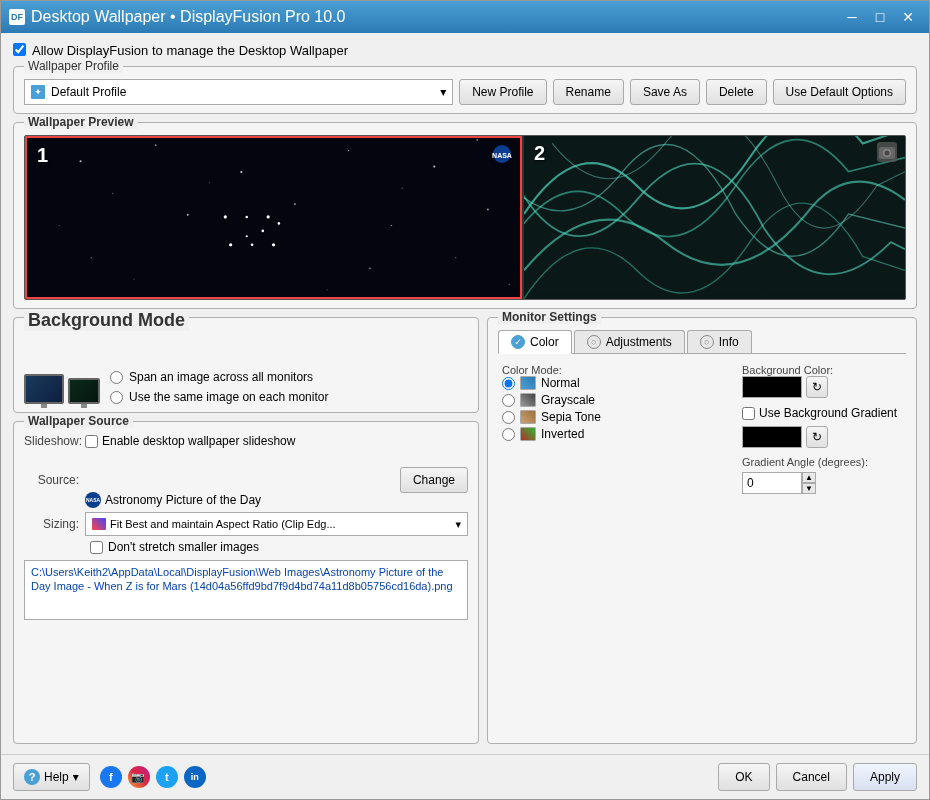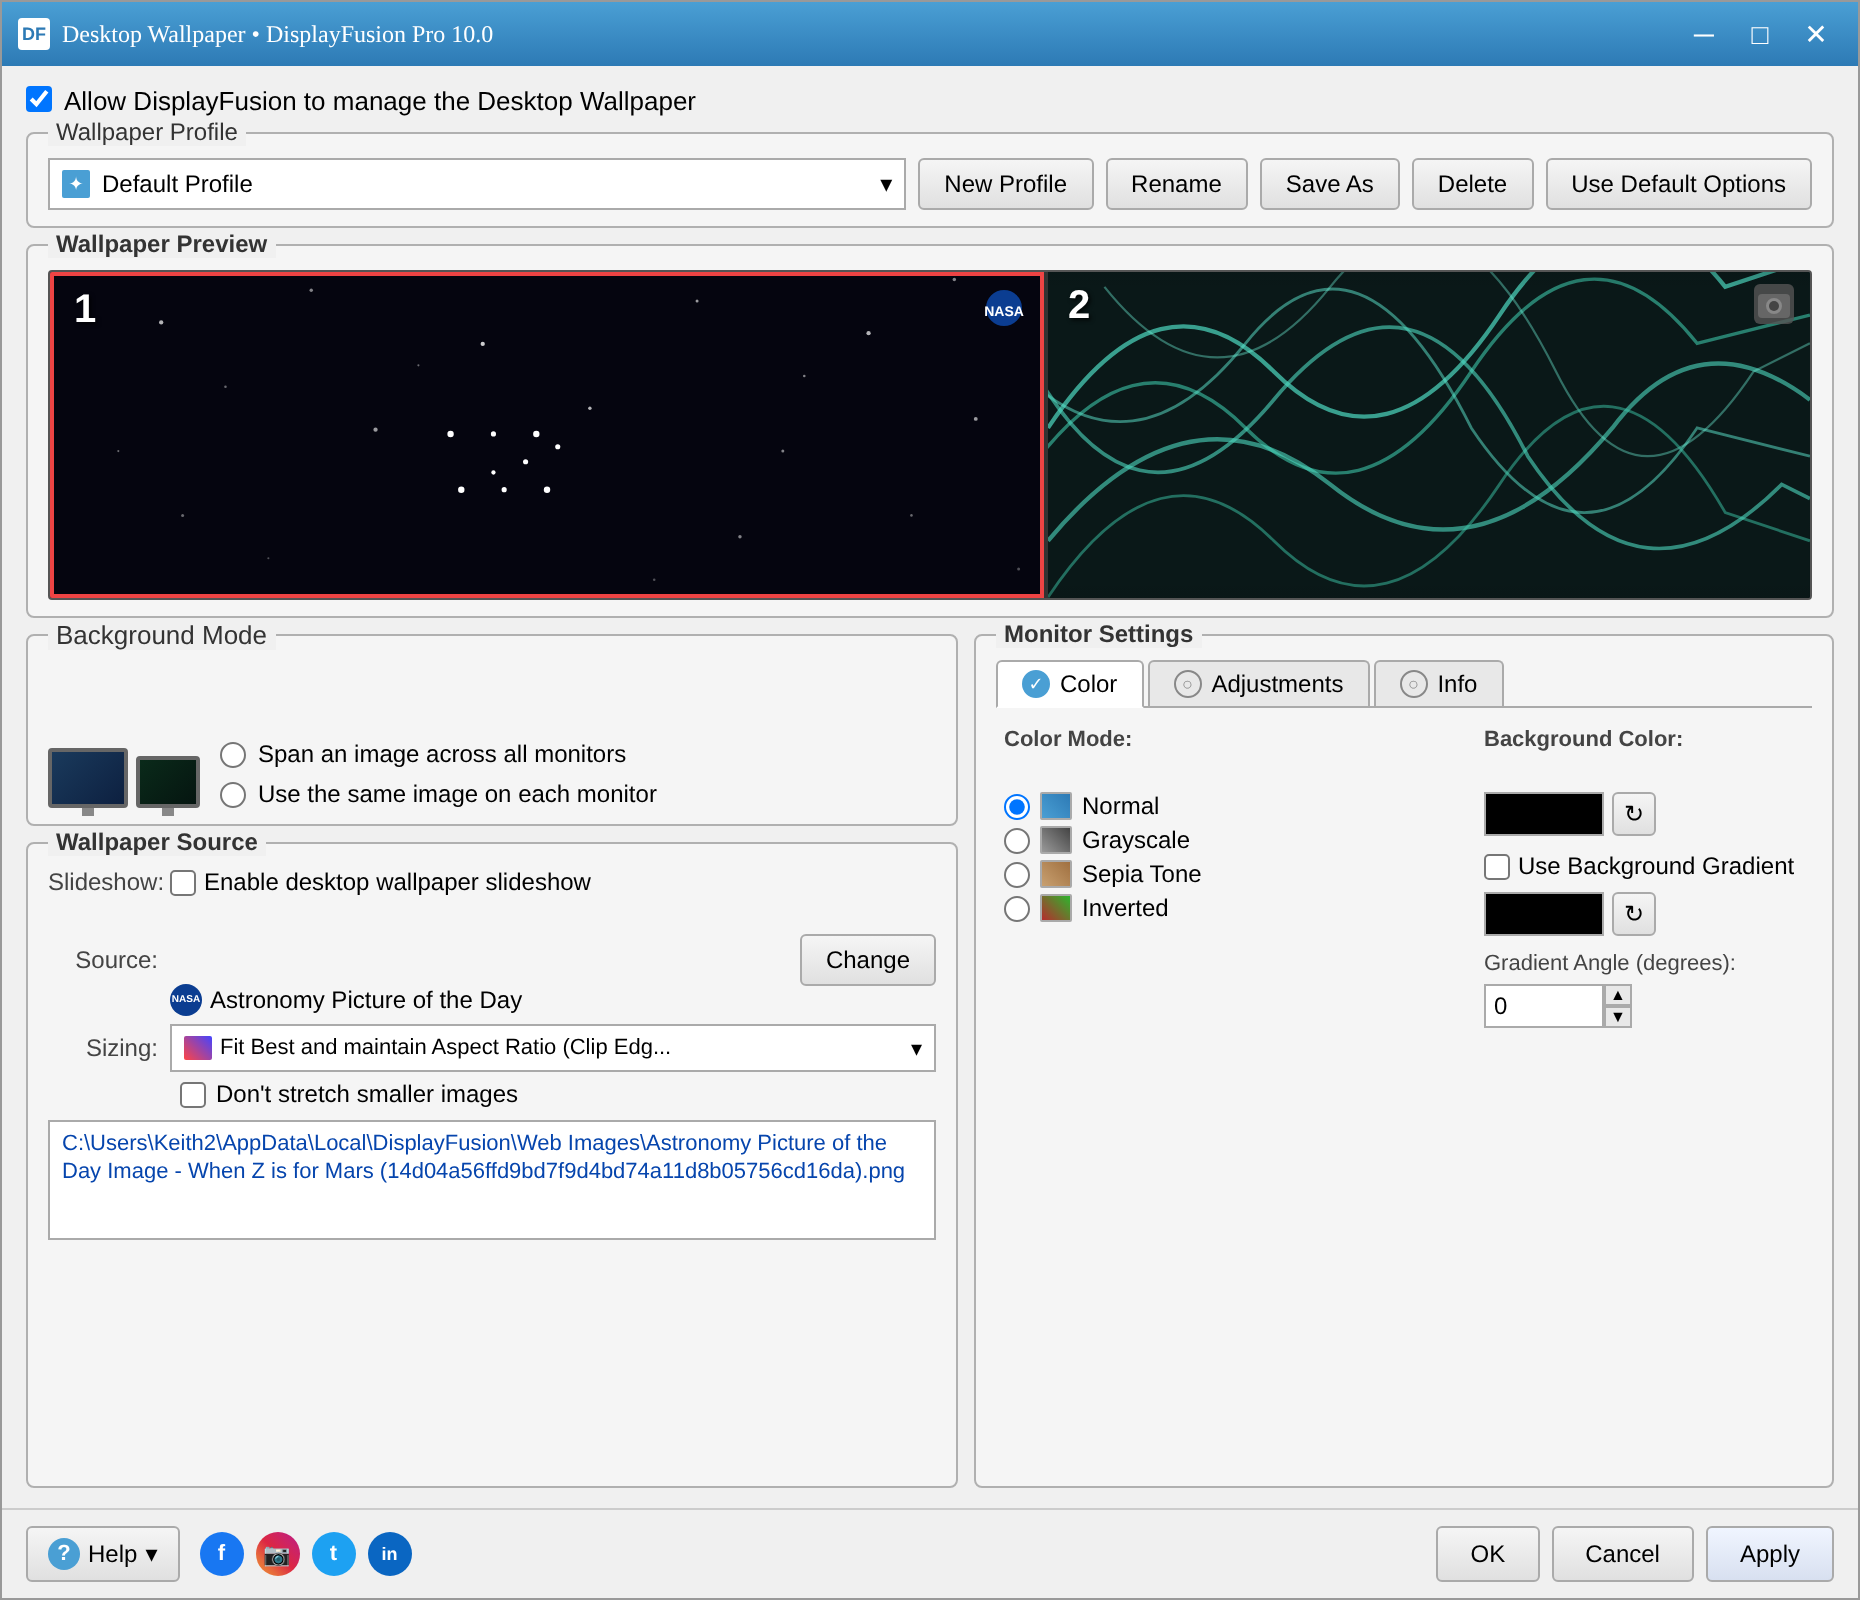--- a/index.html
+++ b/index.html
@@ -36,23 +36,22 @@
       border-radius: 2px;
       display: flex;
       align-items: center;
       justify-content: center;
       font-size: 10px;
       color: #2d7ab5;
       font-weight: bold;
     }
     .title-bar-text {
       flex: 1;
-      font-size: 12px;
+      font-size: 16px;
       font-weight: normal;
-      font-family: Liberation Serif, serif;
     }
     .title-bar-controls {
       display: flex;
       gap: 2px;
     }
     .title-bar-btn {
       width: 26px;
       height: 26px;
       background: transparent;
       border: none;
@@ -253,23 +252,23 @@
       background: #f5f5f5;
       padding: 8px 10px;
       position: relative;
     }
     .bg-mode-label {
       position: absolute;
       top: -8px;
       left: 10px;
       background: #f0f0f0;
       padding: 0 4px;
-      font-size: 13px;
+      font-size: 18px;
       color: #333;
-      font-weight: 400;
+      font-weight: 700;
     }
     .bg-mode-inner {
       display: flex;
       gap: 10px;
       margin-top: 4px;
     }
     .monitors-graphic {
       display: flex;
       gap: 4px;
       align-items: flex-end;
@@ -442,21 +441,21 @@
     .tab-content {
       padding: 10px 4px;
     }
     .cm-row {
       display: flex;
       justify-content: space-between;
       gap: 10px;
     }
     .cm-left { flex: 1; }
     .cm-right { width: 160px; }
-    .cm-title { font-size: 11px; color: #444; margin-bottom: 20px; font-weight: 700; }
+    .cm-title { font-size: 11px; color: #444; margin-bottom: 0; font-weight: 400; }
     .cm-option {
       display: flex;
       align-items: center;
       gap: 5px;
       font-size: 12px;
       margin-bottom: 3px;
     }
     .cm-icon {
       width: 16px;
       height: 14px;

